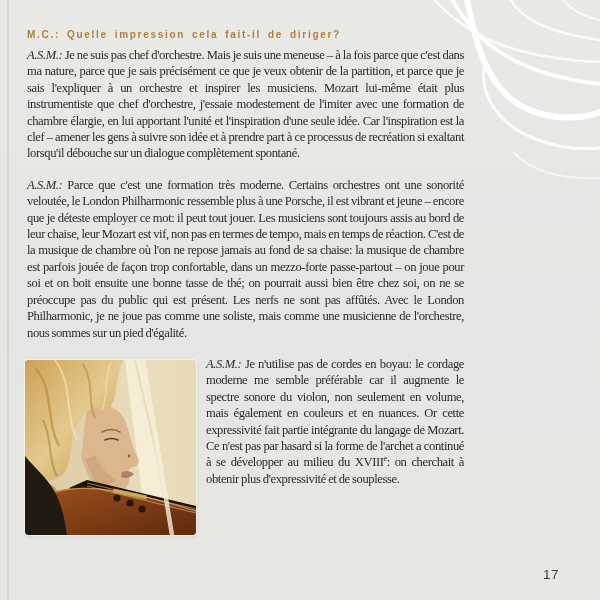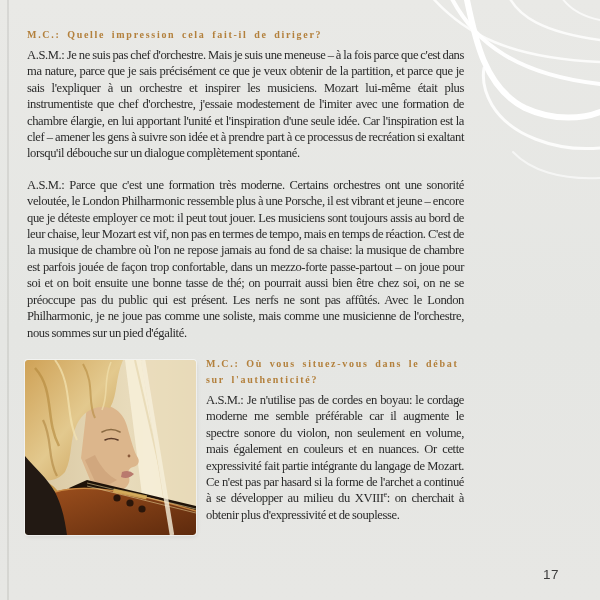--- a/index.html
+++ b/index.html
@@ -8,29 +8,29 @@
     background:linear-gradient(180deg,#e9e9e6 0%,#e5e6e3 55%,#e7e7e4 100%);
     font-family:"Liberation Serif",serif;
   }
   .scan-edge{
     position:absolute;left:7px;top:0;width:2px;height:600px;
     background:rgba(90,90,85,.12);
   }
   .swirls{position:absolute;top:0;right:0;width:330px;height:190px;pointer-events:none;}
   .content{position:absolute;left:27px;top:27px;width:437px;}
   .question{
-    font-family:Liberation Serif, serif;font-weight:bold;
+    font-family:Liberation Sans, sans-serif;font-weight:bold;
     font-size:10px;line-height:16px;letter-spacing:1.7px;word-spacing:2.5px;
     color:var(--accent,#b3803c);margin:0 0 4px 0;
   }
   .answer{
     font-size:12.6px;line-height:16.4px;letter-spacing:-0.4px;word-spacing:-0.5px;
     text-align:justify;color:var(--ink,#2b2b2b);margin:0;
   }
-  .speaker{}
+  .speaker{font-style:italic;}
   .sec{margin-bottom:15px;}
   .sec:after{content:"";display:block;clear:both;}
   .photo{
     float:left;width:171px;height:175px;margin:4px 10px 2px -2px;
     border-radius:3px;overflow:hidden;
     box-shadow:0 0 0 1px rgba(255,255,255,.55),1px 2px 4px rgba(0,0,0,.08);
   }
   .photo svg{display:block;}
   sup{font-size:8px;vertical-align:super;line-height:0;}
   .page-number{
@@ -120,19 +120,18 @@
           <circle cx="105" cy="143" r="3.6" fill="#2a160a"></circle>
           <circle cx="117" cy="149" r="3.6" fill="#2a160a"></circle>
           <rect x="88" y="132" width="34" height="4" fill="#d8b25e" opacity="0.85" transform="rotate(12 105 134)"></rect>
 
           <path d="M0,96 C10,108 22,118 30,132 C38,148 40,162 42,175 L0,175 Z" fill="#221913"></path>
 
           <path d="M118,0 L147,175" stroke="#f7f0dc" stroke-width="4.5" opacity="0.8"></path>
         </g>
       </svg>
     </div>
-    <h2 class="question">M.C.: Où vous situez-vous dans le débat sur l'authenticité?</h2>
     <p class="answer"><span class="speaker">A.S.M.:</span> <span>Je n'utilise pas de cordes en boyau: le cordage moderne me semble préférable car il augmente le spectre sonore du violon, non seulement en volume, mais également en couleurs et en nuances. Or cette expressivité fait partie intégrante du langage de Mozart. Ce n'est pas par hasard si la forme de l'archet a continué à se développer au milieu du XVIII</span><sup>e</sup><span>: on cherchait à obtenir plus d'expressivité et de souplesse.</span></p>
   </div>
 
 </div>
 
 <div class="page-number">17</div>
 
 </body></html>

